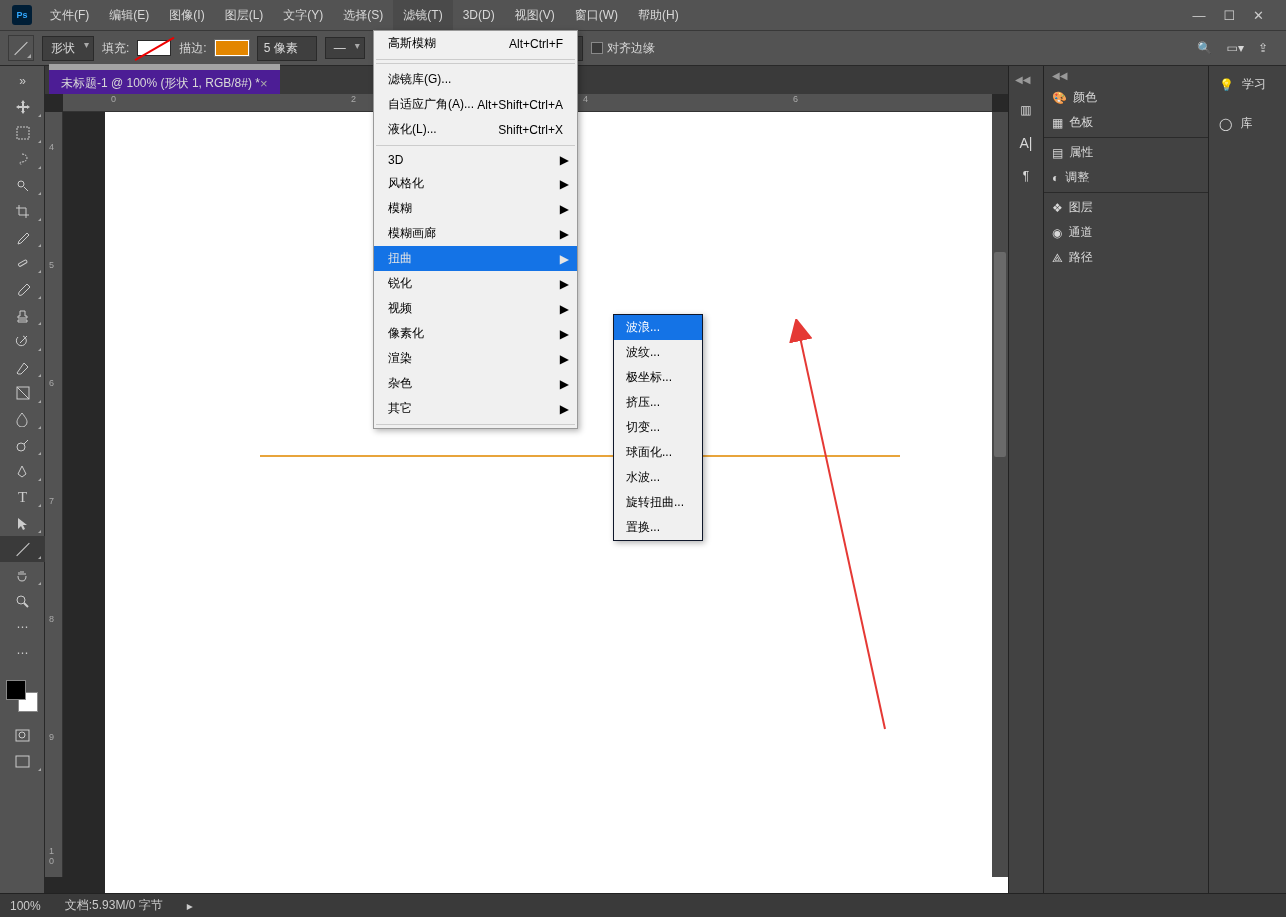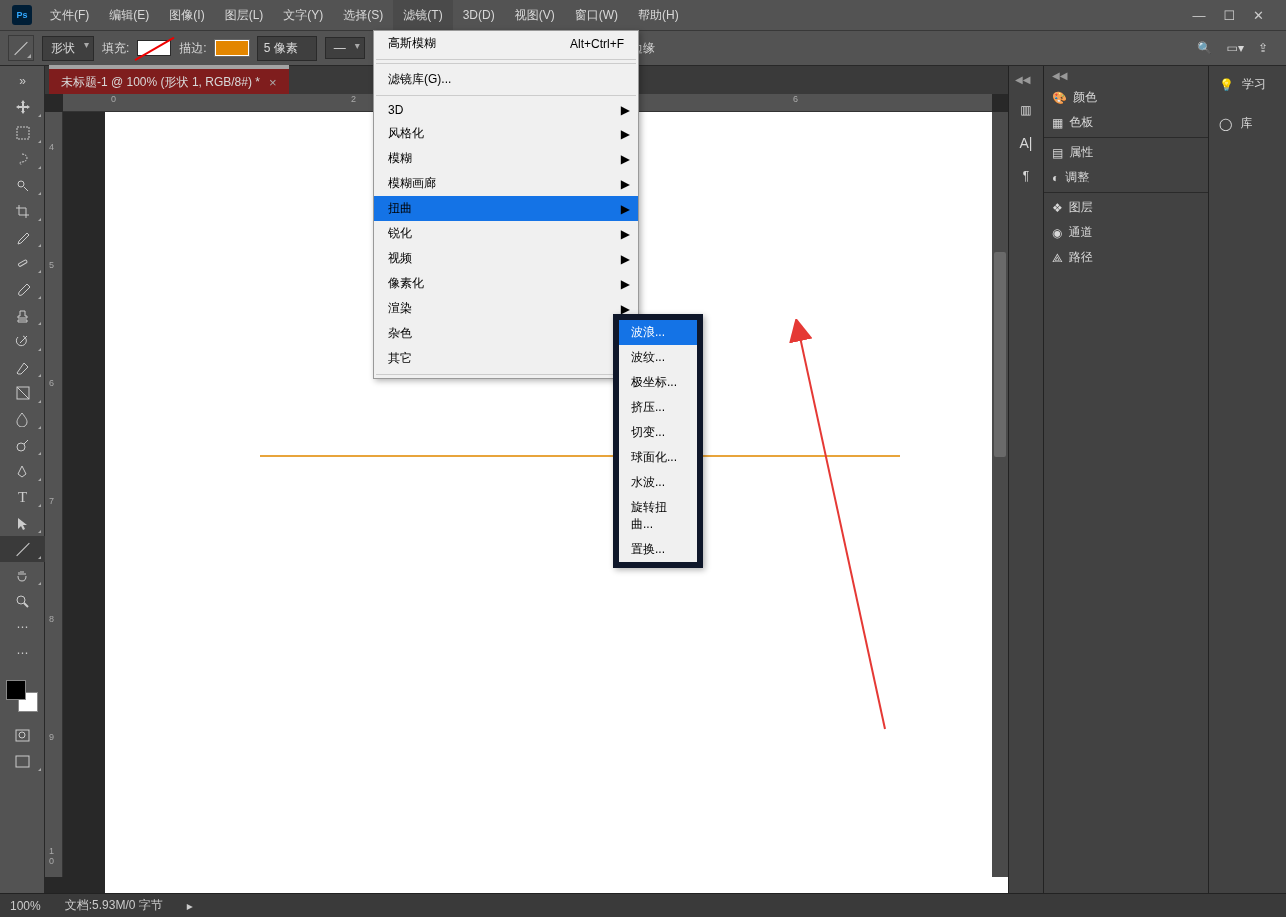--- a/index.html
+++ b/index.html
@@ -29,37 +29,37 @@
 .workspace{display:flex;height:calc(917px - 66px - 24px)}
 .toolbar{width:45px;background:#535353;border-right:1px solid #282828;display:flex;flex-direction:column;padding-top:2px}
 .tool{width:45px;height:26px;display:flex;align-items:center;justify-content:center;color:#ccc;position:relative}
 .tool.active{background:#3a3a3a}
 .tool-tri{position:absolute;right:4px;bottom:3px;width:0;height:0;border-left:3px solid transparent;border-bottom:3px solid #aaa}
 .color-swatches{margin:14px auto 0;width:32px;height:32px;position:relative}
 .cs-fg{position:absolute;width:20px;height:20px;background:#000;border:1px solid #888;z-index:2}
 .cs-bg{position:absolute;right:0;bottom:0;width:20px;height:20px;background:#fff;border:1px solid #888}
 .doc-area{flex:1;display:flex;flex-direction:column;background:#282828}
 .tab-bar{height:28px;background:#3a3a3a;display:flex;align-items:center;padding-left:4px}
-.doc-tab{background:#7f1d1d;padding:5px 12px;color:#d8d8d8;display:flex;align-items:center;gap:9px;font-size:11px;border-top:4px solid #a3a3a3}
+.doc-tab{background:#4c1d95;padding:5px 12px;color:#d8d8d8;display:flex;align-items:center;gap:0;font-size:11px;border-top:6px solid #a3a3a3}
 .doc-tab .x{color:#aaa;font-size:13px}
 .canvas-wrap{flex:1;position:relative;overflow:hidden;background:#282828}
 .ruler-h{position:absolute;top:0;left:18px;right:16px;height:18px;background:#535353;border-bottom:1px solid #333}
 .ruler-v{position:absolute;top:18px;left:0;width:18px;bottom:16px;background:#535353;border-right:1px solid #333}
 .ruler-tick{position:absolute;color:#aaa;font-size:9px}
 .canvas{position:absolute;top:18px;left:60px;width:1005px;height:810px;background:#fff}
 .shape-line{position:absolute;top:343px;left:155px;width:640px;height:2px;background:#e8a43b}
 .arrow-anno{position:absolute;top:225px;left:640px;width:220px;height:420px;pointer-events:none}
 .sb-v{position:absolute;right:0;top:18px;bottom:16px;width:16px;background:#4a4a4a}
 .sb-v-thumb{position:absolute;top:140px;bottom:420px;left:2px;right:2px;background:#6a6a6a;border-radius:2px}
-.dropdown{position:absolute;top:30px;left:373px;width:266px;background:#f0f0f0;border:1px solid #999;box-shadow:2px 2px 6px rgba(0,0,0,.3);color:#000;font-size:12px;z-index:100}
+.dropdown{position:absolute;top:30px;left:373px;width:205px;background:#f0f0f0;border:1px solid #999;box-shadow:2px 2px 6px rgba(0,0,0,.3);color:#000;font-size:12px;z-index:100}
 .dd-row{display:flex;justify-content:space-between;padding:4px 14px;align-items:center;position:relative}
-.dd-row.highlight{background:#1473e6;color:#000000}
+.dd-row.highlight{background:#1473e6;color:#e5e5e5}
 .dd-row .arrow{position:absolute;right:8px}
 .dd-sep{height:1px;background:#ccc;margin:3px 2px}
-.submenu{position:absolute;top:314px;left:613px;width:90px;background:#f0f0f0;border:6px solid #0f172a;box-shadow:2px 2px 6px rgba(0,0,0,.3);color:#000;z-index:101}
+.submenu{position:absolute;top:314px;left:613px;width:90px;background:#f0f0f0;border:1px solid #0f172a;box-shadow:2px 2px 6px rgba(0,0,0,.3);color:#000;z-index:101}
 .sm-row{padding:4px 12px}
 .sm-row.highlight{background:#1473e6;color:#fff}
 .right-panels{width:200px;background:#424242;display:flex}
 .mini-col{width:36px;background:#424242;border-left:1px solid #222;border-right:1px solid #222;display:flex;flex-direction:column;align-items:center;padding-top:8px;gap:18px}
 .mini-col .collapse-arrows{align-self:flex-start;padding-left:6px;color:#999;font-size:10px}
 .panel-col{flex:1;background:#424242;display:flex;flex-direction:column}
 .panel-header{display:flex;align-items:center;padding:4px 8px;gap:6px;color:#d8d8d8;font-size:11px}
 .panel-sep{height:1px;background:#2a2a2a;margin:2px 0}
 .right-panels2{width:78px;background:#424242;border-left:1px solid #222;display:flex;flex-direction:column;padding-top:4px}
 .p2-header{display:flex;align-items:center;padding:6px 10px;gap:8px;color:#d8d8d8}
@@ -368,20 +368,28 @@
   <div class="dd-row">
     <span>高斯模糊</span>
     <span>Alt+Ctrl+F</span>
   </div>
   <div class="dd-sep"></div>
   <div class="dd-sep"></div>
   <div class="dd-row">
       <span>滤镜库(G)...</span>
       <span></span>
     </div>
+  <div class="dd-row">
+      <span>自适应广角(A)...</span>
+      <span>Alt+Shift+Ctrl+A</span>
+    </div>
+  <div class="dd-row">
+      <span>液化(L)...</span>
+      <span>Shift+Ctrl+X</span>
+    </div>
   <div class="dd-sep"></div>
   <div class="dd-row">
       <span>3D</span>
       <span class="arrow">▶</span>
     </div>
   <div class="dd-row">
       <span>风格化</span>
       <span class="arrow">▶</span>
     </div>
   <div class="dd-row">

